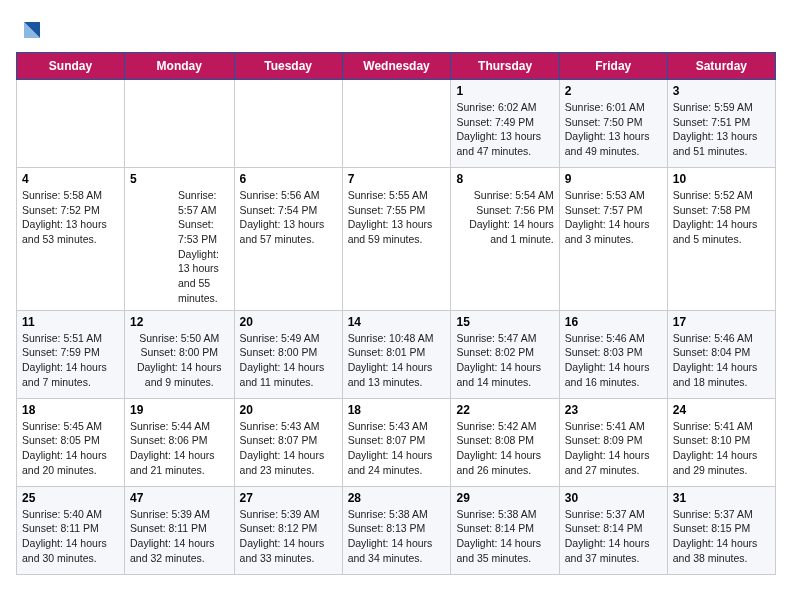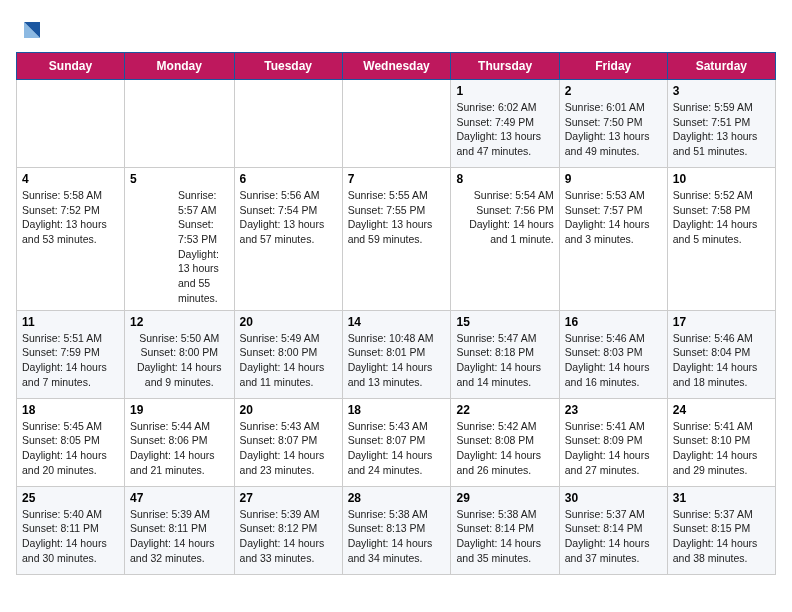--- a/index.html
+++ b/index.html
@@ -233,21 +233,21 @@
         <td>
           <span class="day-number">14</span>
           <div class="day-info" style="white-space: pre-line;">Sunrise: 10:48 AM
 Sunset: 8:01 PM
 Daylight: 14 hours
 and 13 minutes.</div>
         </td>
         <td>
           <span class="day-number">15</span>
           <div class="day-info" style="white-space: pre-line;">Sunrise: 5:47 AM
-Sunset: 8:18 PM
+Sunset: 8:02 PM
 Daylight: 14 hours
 and 14 minutes.</div>
         </td>
         <td>
           <span class="day-number">16</span>
           <div class="day-info" style="white-space: pre-line;">Sunrise: 5:46 AM
 Sunset: 8:03 PM
 Daylight: 14 hours
 and 16 minutes.</div>
         </td>

